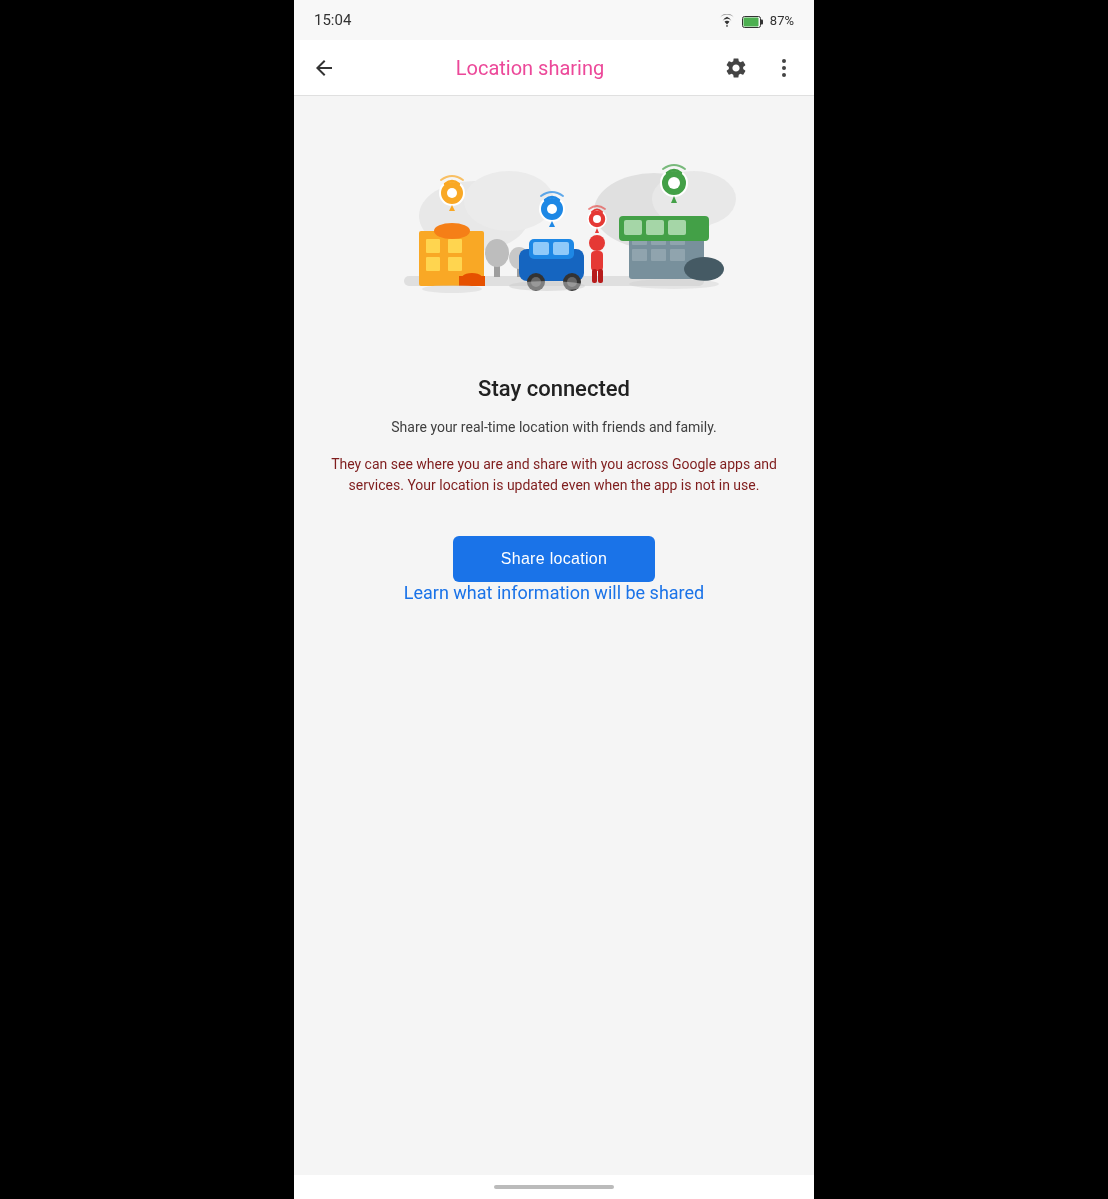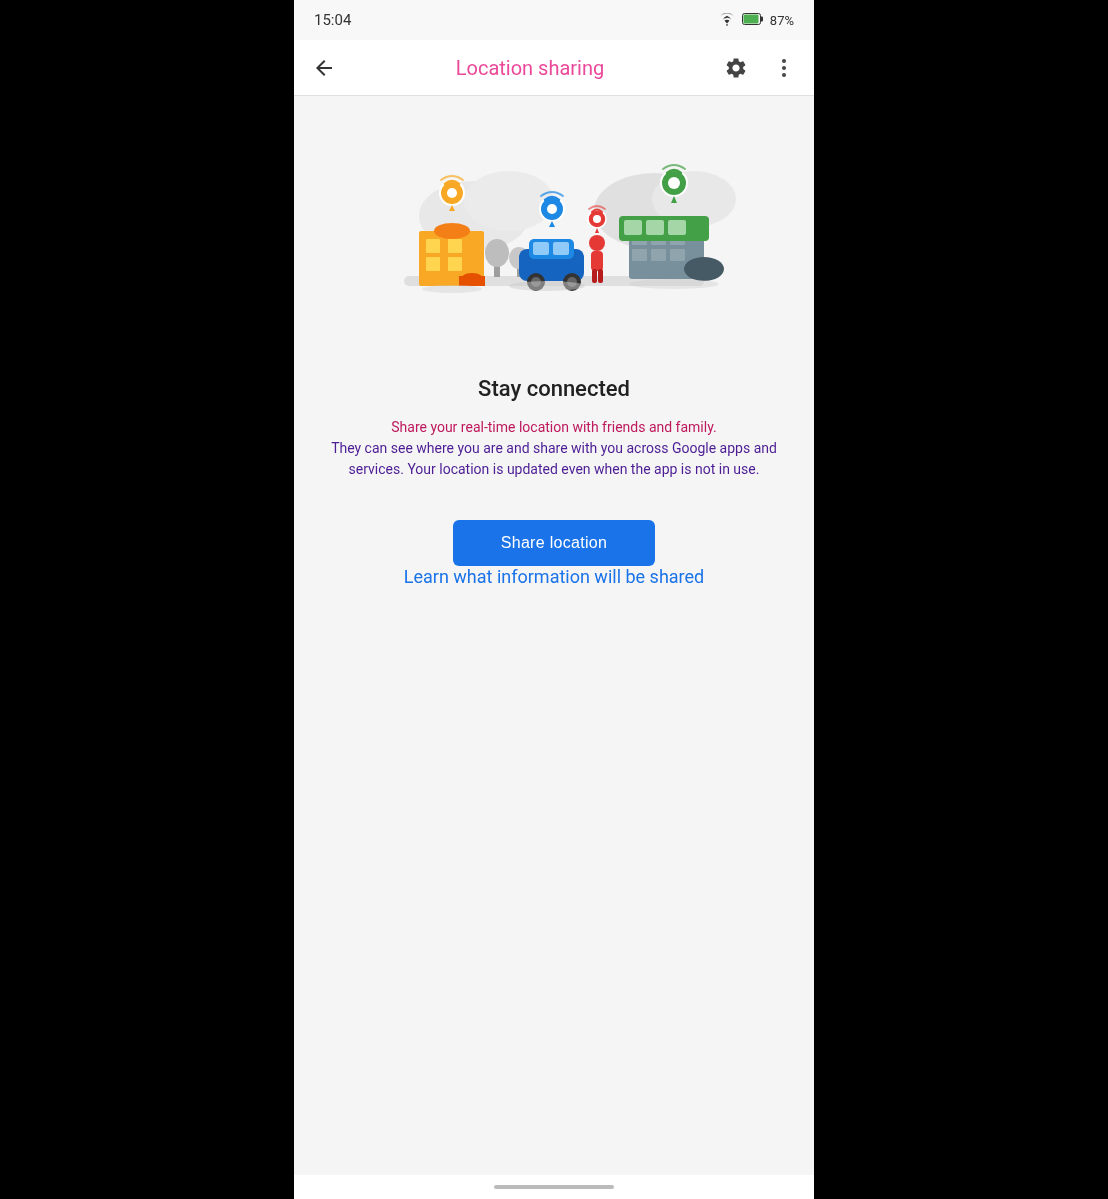--- a/index.html
+++ b/index.html
@@ -29,21 +29,21 @@
       height: 40px;
       gap: 26px;
     }
     .status-time {
       font-size: 15px;
       color: #333;
       font-weight: 400;
     }
     .status-icons {
       display: flex;
-      align-items: flex-start;
+      align-items: flex-end;
       gap: 6px;
     }
     .wifi-icon svg, .battery-icon svg { display: block; }
     .battery-text {
       font-size: 13px;
       color: #333;
     }
     
     .app-bar {
       background: #fff;
@@ -111,27 +111,28 @@
     
     .main-heading {
       font-size: 22px;
       font-weight: 500;
       color: #212121;
       text-align: center;
       margin-bottom: 16px;
     }
     .description-1 {
       font-size: 14px;
-      color: #be185d;
+      color: #404040;
       text-align: center;
+      margin-bottom: 16px;
       line-height: 1.5;
     }
     .description-2 {
       font-size: 14px;
-      color: #4c1d95;
+      color: #7f1d1d;
       text-align: center;
       margin-bottom: 40px;
       line-height: 1.5;
     }
     
     .share-btn {
       background: #1a73e8;
       color: #fff;
       border: none;
       border-radius: 6px;

